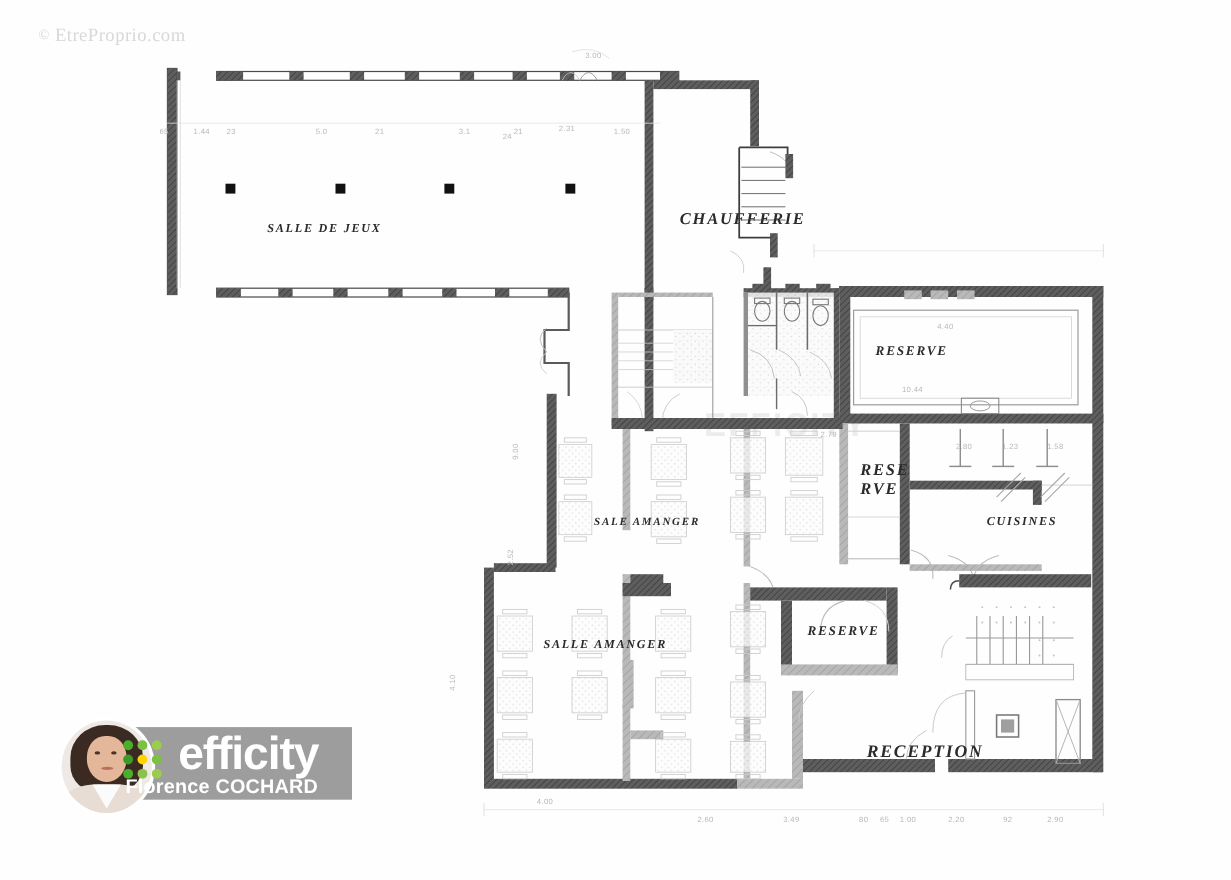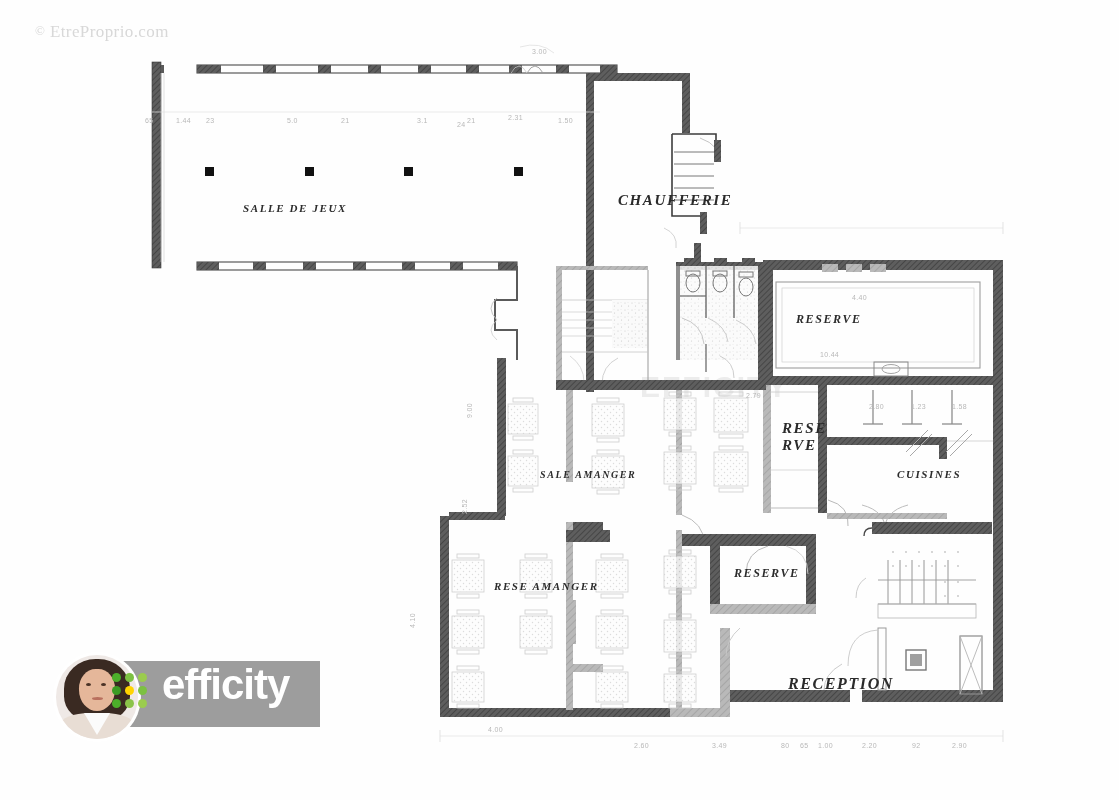--- a/index.html
+++ b/index.html
@@ -420,21 +420,21 @@
   </svg>
 
   <div id="room-labels">
       <div class="rlabel" style="left: 243px; top: 202px; font-size: 11px;">SALLE DE JEUX</div>
       <div class="rlabel" style="left: 618px; top: 192px; font-size: 15px;">CHAUFFERIE</div>
       <div class="rlabel" style="left: 796px; top: 313px; font-size: 12px;">RESERVE</div>
       <div class="rlabel" style="left: 782px; top: 420px; font-size: 15px;">RESE
 RVE</div>
       <div class="rlabel" style="left: 897px; top: 468px; font-size: 11px;">CUISINES</div>
       <div class="rlabel" style="left: 540px; top: 469px; font-size: 10px;">SALE AMANGER</div>
-      <div class="rlabel" style="left: 494px; top: 580px; font-size: 11px;">RESE AMANGER</div>
+      <div class="rlabel" style="left: 494px; top: 580px; font-size: 11px;">SALLE AMANGER</div>
       <div class="rlabel" style="left: 734px; top: 567px; font-size: 12px;">RESERVE</div>
       <div class="rlabel" style="left: 788px; top: 675px; font-size: 16px;">RECEPTION</div>
     </div>
 
   <div id="dim-labels">
       <div class="dim" style="left: 488px; top: 726px;">4.00</div>
       <div class="dim" style="left: 634px; top: 742px;">2.60</div>
       <div class="dim" style="left: 712px; top: 742px;">3.49</div>
       <div class="dim" style="left: 781px; top: 742px;">80</div>
       <div class="dim" style="left: 800px; top: 742px;">65</div>
@@ -480,15 +480,16 @@
         <span class="dot" style="left: 13px; top: 0px; background: rgb(124, 193, 66);"></span>
         <span class="dot" style="left: 26px; top: 0px; background: rgb(155, 204, 78);"></span>
         <span class="dot" style="left: 0px; top: 13px; background: rgb(60, 155, 36);"></span>
         <span class="dot" style="left: 13px; top: 13px; background: rgb(255, 212, 0);"></span>
         <span class="dot" style="left: 26px; top: 13px; background: rgb(124, 193, 66);"></span>
         <span class="dot" style="left: 0px; top: 26px; background: rgb(76, 175, 42);"></span>
         <span class="dot" style="left: 13px; top: 26px; background: rgb(139, 195, 74);"></span>
         <span class="dot" style="left: 26px; top: 26px; background: rgb(155, 204, 78);"></span>
       </div>
     <div class="word">efficity</div>
+    <div class="agent">Florence COCHARD</div>
   </div>
 
 </div>
 
 </body></html>

